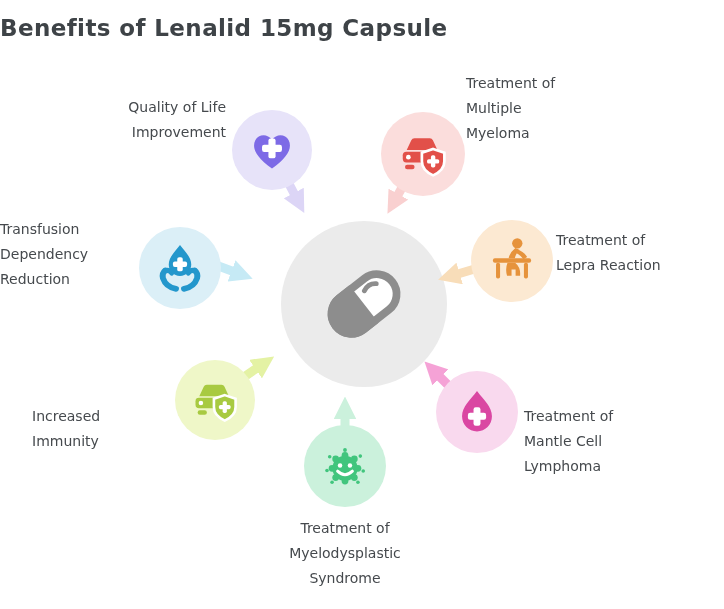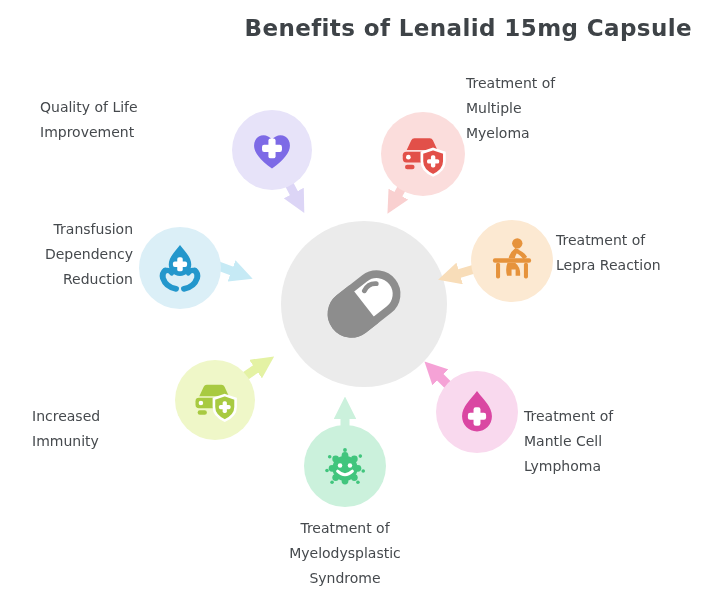--- a/index.html
+++ b/index.html
@@ -1,40 +1,40 @@
 <!DOCTYPE html>
 <html><head>
 <meta charset="utf-8">
 <style>
   html,body{margin:0;padding:0;background:#fff;}
   .canvas{position:relative;width:724px;height:609px;background:#ffffff;overflow:hidden;
           font-family:"DejaVu Sans","Liberation Sans",sans-serif;}
-  .title{position:absolute;left:0;top:15px;width:692px;margin:0;text-align:right;
+  .title{position:absolute;left:0;top:15px;width:692px;margin:0;text-align:left;
          font-size:23px;font-weight:bold;letter-spacing:.4px;color:var(--title,#3e4347);}
   .arrows{position:absolute;left:0;top:0;pointer-events:none;}
   .center-circle{position:absolute;left:281px;top:221px;width:166px;height:166px;border-radius:50%;
                  background:var(--bg,#ebebeb);display:flex;align-items:center;justify-content:center;}
   .capsule-wrap{color:#8d8d8d;line-height:0;}
   .bubble{position:absolute;border-radius:50%;background:var(--bg,#eee);
           display:flex;align-items:center;justify-content:center;line-height:0;}
   .b1{left:232px;top:110px;width:80px;height:80px;}
   .b2{left:381px;top:112px;width:84px;height:84px;}
   .b3{left:471px;top:220px;width:82px;height:82px;}
   .b4{left:436px;top:371px;width:82px;height:82px;}
   .b5{left:304px;top:425px;width:82px;height:82px;}
   .b6{left:175px;top:360px;width:80px;height:80px;}
   .b7{left:139px;top:227px;width:82px;height:82px;}
   .label{position:absolute;font-size:14px;line-height:25px;color:var(--text,#45494d);white-space:pre-line;}
-  .l1{left:40px;top:95px;width:186px;text-align:left;}
+  .l1{left:40px;top:95px;width:186px;text-align:right;}
   .l2{left:466px;top:71px;width:175px;text-align:left;}
   .l3{left:556px;top:228px;width:165px;text-align:left;}
   .l4{left:524px;top:404px;width:160px;text-align:left;}
   .l5{left:225px;top:516px;width:240px;text-align:center;}
   .l6{left:32px;top:404px;width:140px;text-align:left;}
-  .l7{left:0px;top:217px;width:133px;text-align:right;}
+  .l7{left:0px;top:217px;width:133px;text-align:left;}
 </style>
 </head>
 <body>
 
 <div class="canvas" style="--text: #45494d;">
 
   <h1 class="title" style="--title: #3e4347;">Benefits of Lenalid 15mg Capsule</h1>
 
   <div class="center-circle" style="--bg: #ebebeb;">
     <span class="capsule-wrap" style="color: rgb(141, 141, 141);">

